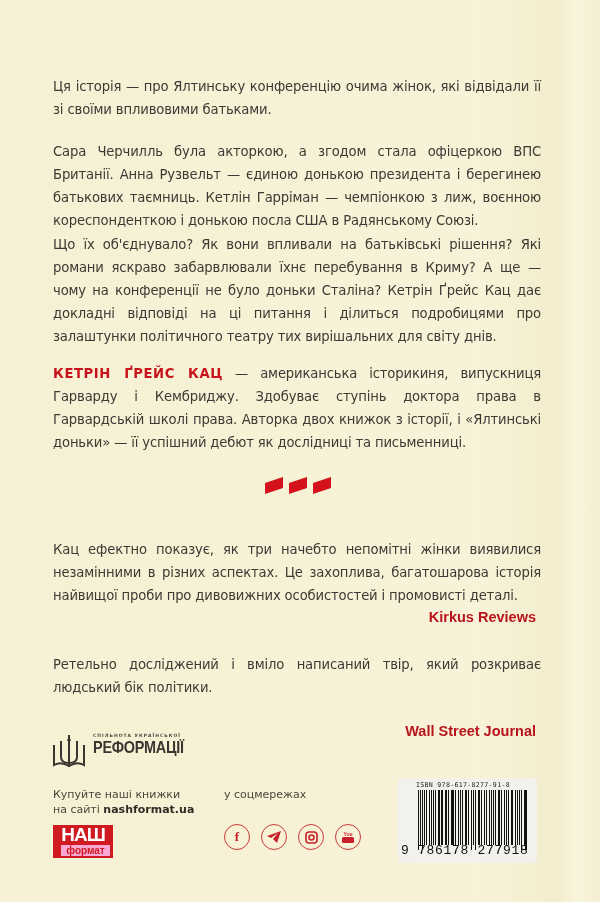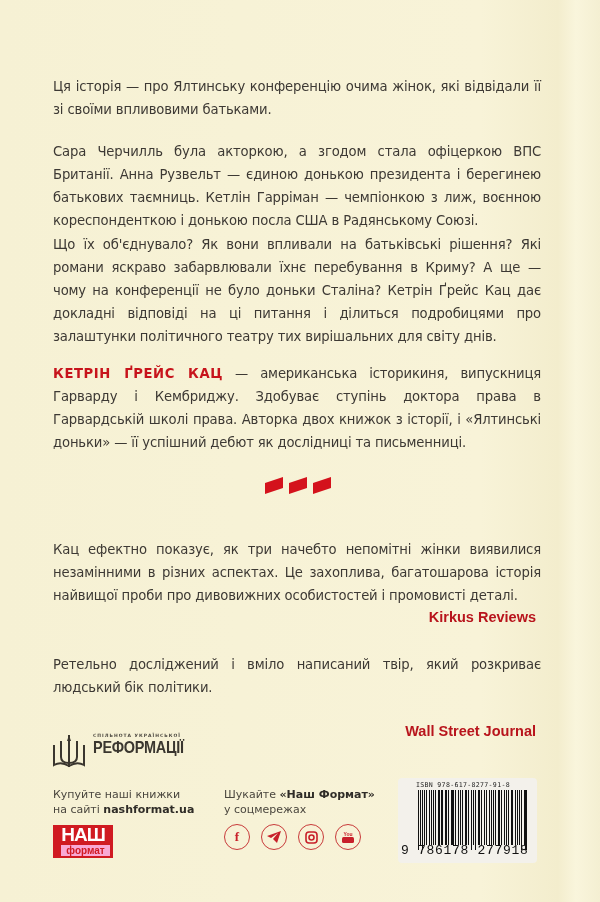--- a/index.html
+++ b/index.html
@@ -104,21 +104,20 @@
     <div>Купуйте наші книжки</div>
     <div><span>на сайті </span><b>nashformat.ua</b></div>
   </div>
 
   <div class="nash-logo">
     <span class="n1">НАШ</span>
     <span class="n2">формат</span>
   </div>
 
   <div class="social">
-    <div><span>Шукайте </span><b>«Наш Формат»</b></div>
     <div>у соцмережах</div>
   </div>
 
   <div class="icons">
     <div class="icon-circle">
         <span>f</span>
       </div>
     <div class="icon-circle">
       <svg width="14" height="12" viewBox="0 0 14 12">
           <path d="M0 5 L14 0 L10 12 L6 8 L11 2 L4 7 Z" fill="#c8202a"></path>

